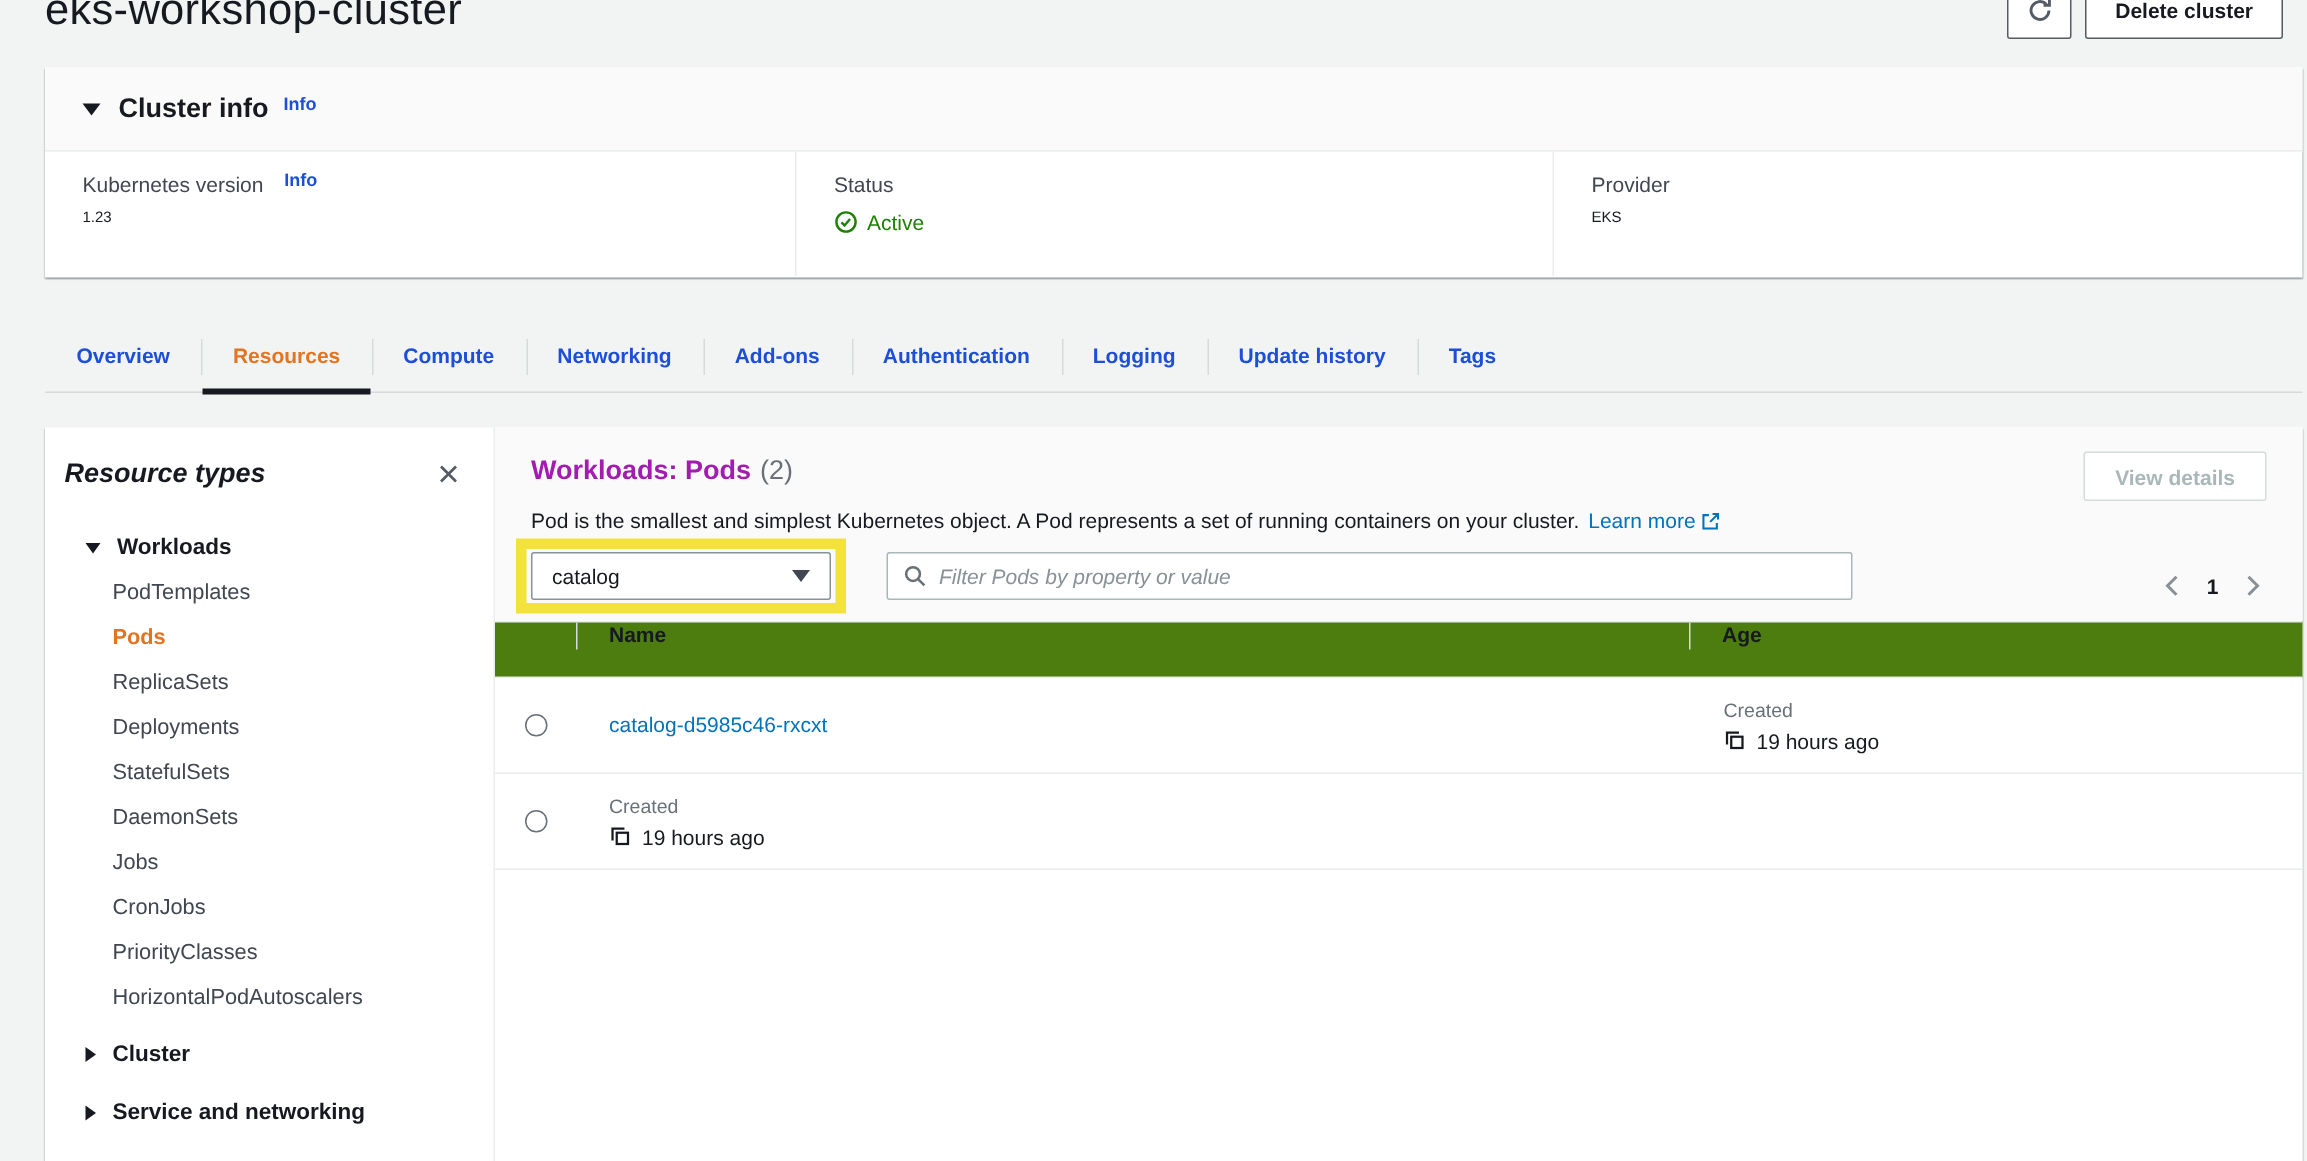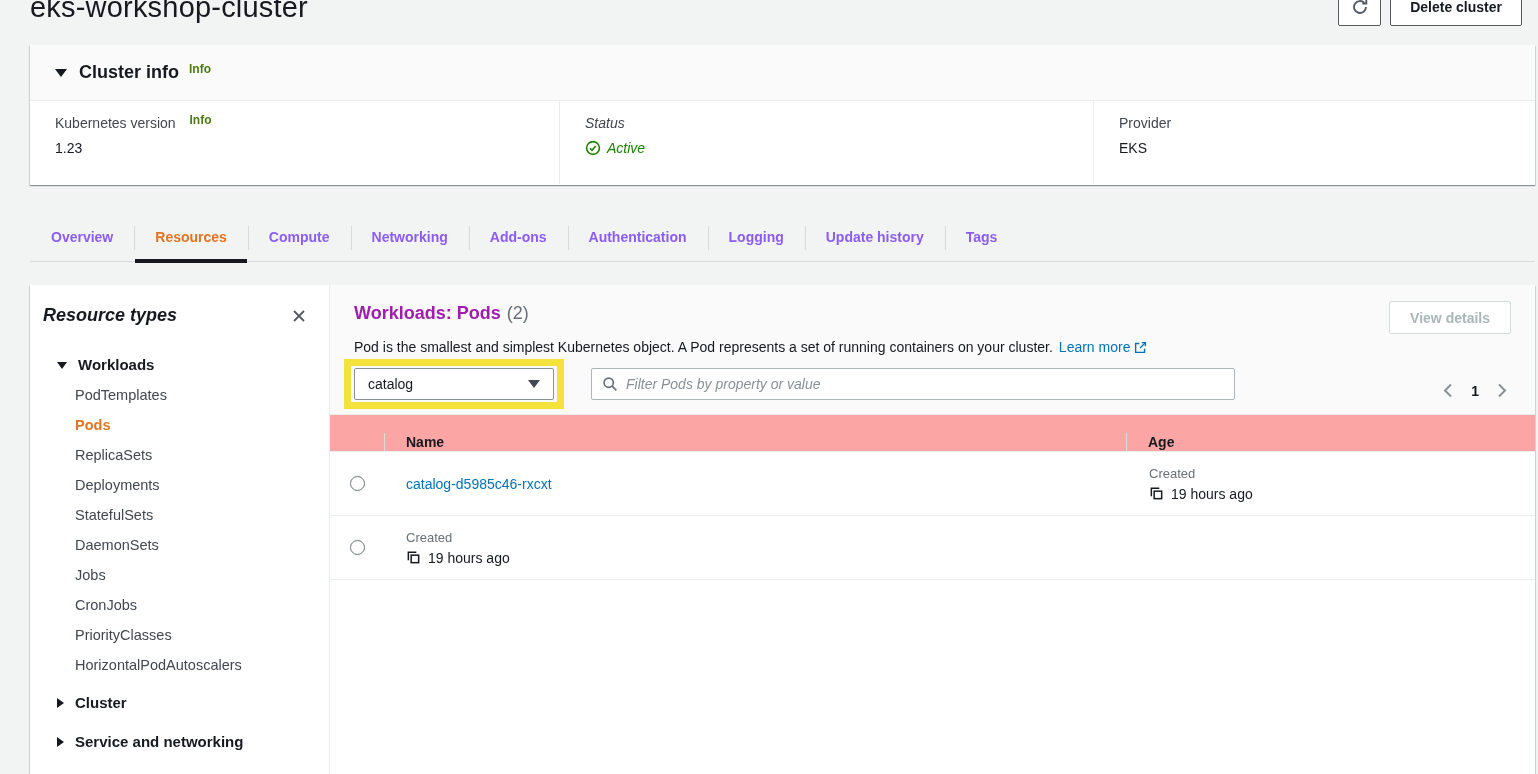--- a/index.html
+++ b/index.html
@@ -42,38 +42,38 @@
   .cluster-info { top:45px; height:140px; }
   .ci-header {
     height:56px; background:#fafafa; border-bottom:1px solid #eaeded;
     display:flex; align-items:center; padding-left:25px;
   }
   .caret-down {
     width:0; height:0; border-left:6px solid transparent; border-right:6px solid transparent;
     border-top:8px solid #16191f; margin-right:12px;
   }
   .ci-title { font-size:18px; font-weight:700; color:#16191f; }
-  .info-link { font-size:12px; font-weight:700; color:#4d7c0f; margin-left:10px; position:relative; top:-4px; text-decoration:none; cursor:pointer;text-align:right; }
-  .ci-body { display:flex; height:83px;gap:29px; }
+  .info-link { font-size:12px; font-weight:700; color:#1d4ed8; margin-left:10px; position:relative; top:-4px; text-decoration:none; cursor:pointer;text-align:right; }
+  .ci-body { display:flex; height:83px; }
   .ci-col { padding:14px 0 0 25px; }
   .ci-col1 { width:500px; }
-  .ci-col2 { width:505px; border-left:1px solid #eaeded;font-style:italic; }
+  .ci-col2 { width:505px; border-left:1px solid #eaeded; }
   .ci-col3 { flex:1; border-left:1px solid #eaeded; }
   .field-label { font-size:14px; color:#414750; margin-bottom:9px; }
-  .field-value { font-size:14px; color:#16191f; }
+  .field-value { font-size:10px; color:#16191f; }
   .status-active { display:flex; align-items:center; gap:6px; color:#1d8102; font-size:14px; }
 
   
   .tabs {
     position:absolute; left:30px; right:3px; top:215px; height:47px;
     display:flex; border-bottom:1px solid #d5dbdb;
   }
   .tab {
     position:relative; padding:0 21px; line-height:45px;
-    font-size:14px; font-weight:700; color:#8b5cf6; cursor:pointer; white-space:nowrap;
+    font-size:14px; font-weight:700; color:#1d4ed8; cursor:pointer; white-space:nowrap;
   }
   .tab + .tab::before {
     content:""; position:absolute; left:0; top:11px; width:1px; height:24px; background:#d5dbdb;
   }
   .tab.active { color:#e4741f; }
   .tab.active::after {
     content:""; position:absolute; left:1px; right:1px; bottom:-2px; height:4px; background:#16191f;
   }
 
   
@@ -124,22 +124,22 @@
     border:none; outline:none; flex:1; font-size:14px; color:#16191f; background:transparent;
     font-family:"Liberation Sans",sans-serif;
   }
   .searchbox input::placeholder { font-style:italic; color:#879196; }
   .pagination { margin-left:auto; display:flex; align-items:center; gap:16px; padding-right:2px; }
   .page-btn { cursor:pointer; display:flex; align-items:center; padding:2px; }
   .page-num { font-size:14px; font-weight:700; color:#16191f; }
 
   
   .tbl-head {
-    height:38px; background:#fca5a5; border-top:1px solid #eaeded; border-bottom:1px solid #eaeded;
-    display:flex; align-items:flex-end;
+    height:38px; background:#4d7c0f; border-top:1px solid #eaeded; border-bottom:1px solid #eaeded;
+    display:flex; align-items:flex-start;
   }
   .col-sel { width:54px; flex:none; display:flex; justify-content:center; }
   .th-div { width:1px; height:18px; background:#d5dbdb; flex:none; }
   .col-name { flex:1; padding-left:21px; min-width:0; }
   .col-age { width:408px; flex:none; padding-left:21px; }
   .th-label { font-size:14px; font-weight:700; color:#16191f; }
   .tbl-row { height:64px; border-bottom:1px solid #eaeded; display:flex; align-items:center; }
   .radio {
     width:15px; height:15px; border:1px solid #687078; border-radius:50%; background:#fff; cursor:pointer;
   }

